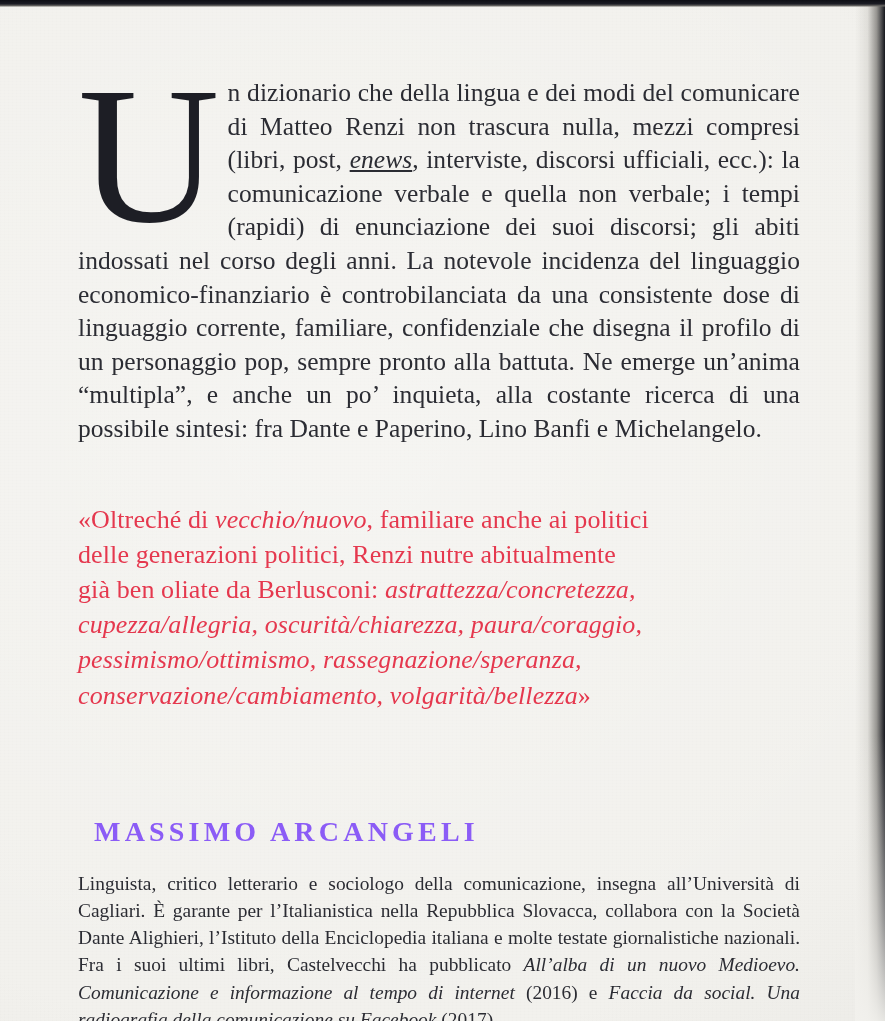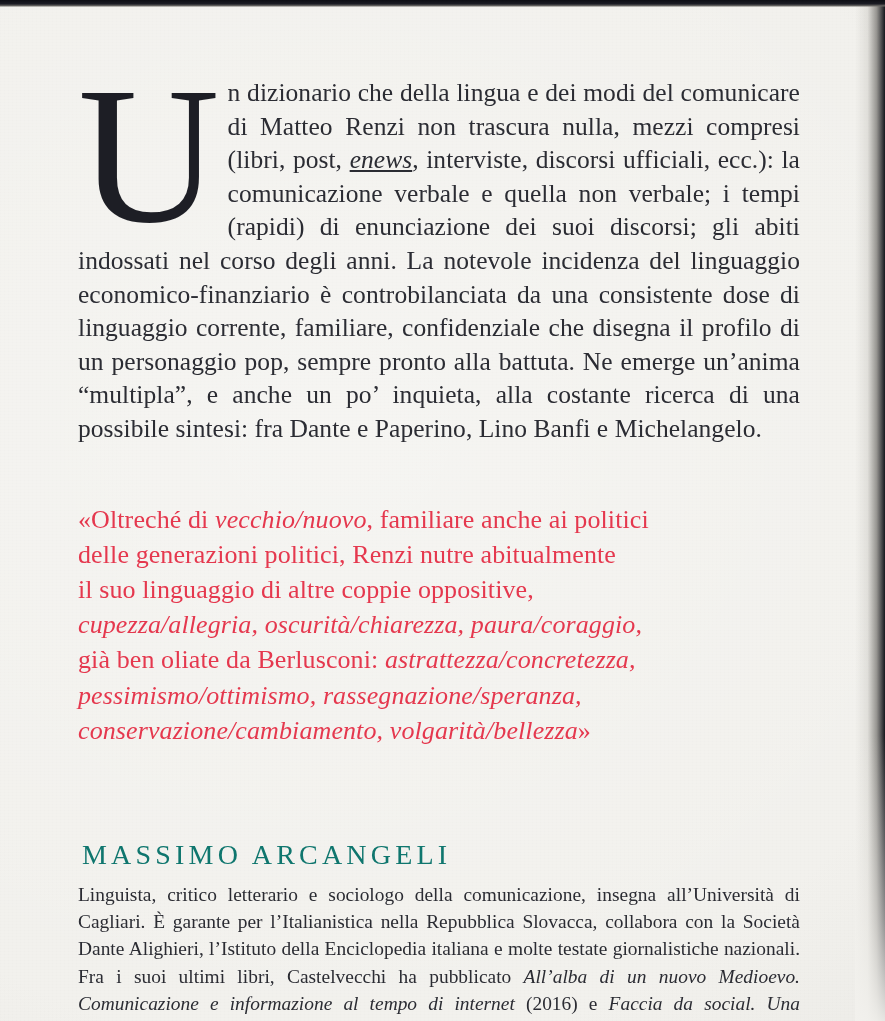--- a/index.html
+++ b/index.html
@@ -99,26 +99,26 @@
     color: #e5384e;
     text-align: left;
     letter-spacing: 0.1px;
   }
   .pullquote em { font-style: italic; }
   .pullquote .ql { display: block; }
 
   
   .author-block { padding-top: 86px; }
   .author-name {
-    margin: 4px;
+    margin: 16px;
     font-size: 28px;
     line-height: 34px;
     letter-spacing: 4.2px;
-    font-weight: 400;
-    color: #0f766e;
+    font-weight: 700;
+    color: #8b5cf6;
   }
   .author-bio {
     margin: 0;
     padding-top: 5px;
     font-size: 19.4px;
     line-height: 27.2px;
     text-align: justify;
     text-justify: inter-word;
     color: #2b2c33;
     letter-spacing: 0.02px;
@@ -136,23 +136,22 @@
   <div class="paper-grain"></div>
   <div class="scan-vignette"></div>
 
   <div class="content">
 
     <p class="blurb"><span class="dropcap">U</span><span>n dizionario che della lingua e dei modi del comunicare di Matteo Renzi non trascura nulla, mezzi compresi (libri, post, </span><em>enews</em><span>, interviste, discorsi ufficiali, ecc.): la comunicazione verbale e quella non verbale; i tempi (rapidi) di enunciazione dei suoi discorsi; gli abiti indossati nel corso degli anni. La notevole incidenza del linguaggio economico-finanziario è controbilanciata da una consistente dose di linguaggio corrente, familiare, confidenziale che disegna il profilo di un personaggio pop, sempre pronto alla battuta. Ne emerge un’anima “multipla”, e anche un po’ inquieta, alla costante ricerca di una possibile sintesi: fra Dante e Paperino, Lino Banfi e Michelangelo.</span></p>
 
     <div class="pullquote">
       <span class="ql"><span>«Oltreché di </span><em>vecchio/nuovo</em><span>, familiare anche ai politici</span></span>
       <span class="ql">delle generazioni politici, Renzi nutre abitualmente</span>
-      <span class="ql">il suo linguaggio di altre coppie oppositive,</span>
+      <span class="ql"><span>già ben oliate da Berlusconi: </span><em>astrattezza/concretezza,</em></span>
       <span class="ql"><em>cupezza/allegria, oscurità/chiarezza, paura/coraggio,</em></span>
-      <span class="ql"><span>già ben oliate da Berlusconi: </span><em>astrattezza/concretezza,</em></span>
       <span class="ql"><em>pessimismo/ottimismo, rassegnazione/speranza,</em></span>
       <span class="ql"><em>conservazione/cambiamento, volgarità/bellezza</em><span>»</span></span>
     </div>
 
     <div class="author-block">
       <h2 class="author-name">MASSIMO ARCANGELI</h2>
       <p class="author-bio"><span>Linguista, critico letterario e sociologo della comunicazione, insegna all’Università di Cagliari. È garante per l’Italianistica nella Repubblica Slovacca, collabora con la Società Dante Alighieri, l’Istituto della Enciclopedia italiana e molte testate giornalistiche nazionali. Fra i suoi ultimi libri, Castelvecchi ha pubblicato </span><em>All’alba di un nuovo Medioevo. Comunicazione e informazione al tempo di internet</em><span> (2016) e </span><em>Faccia da social. Una radiografia della comunicazione su Facebook</em><span> (2017).</span></p>
     </div>
 
   </div>

